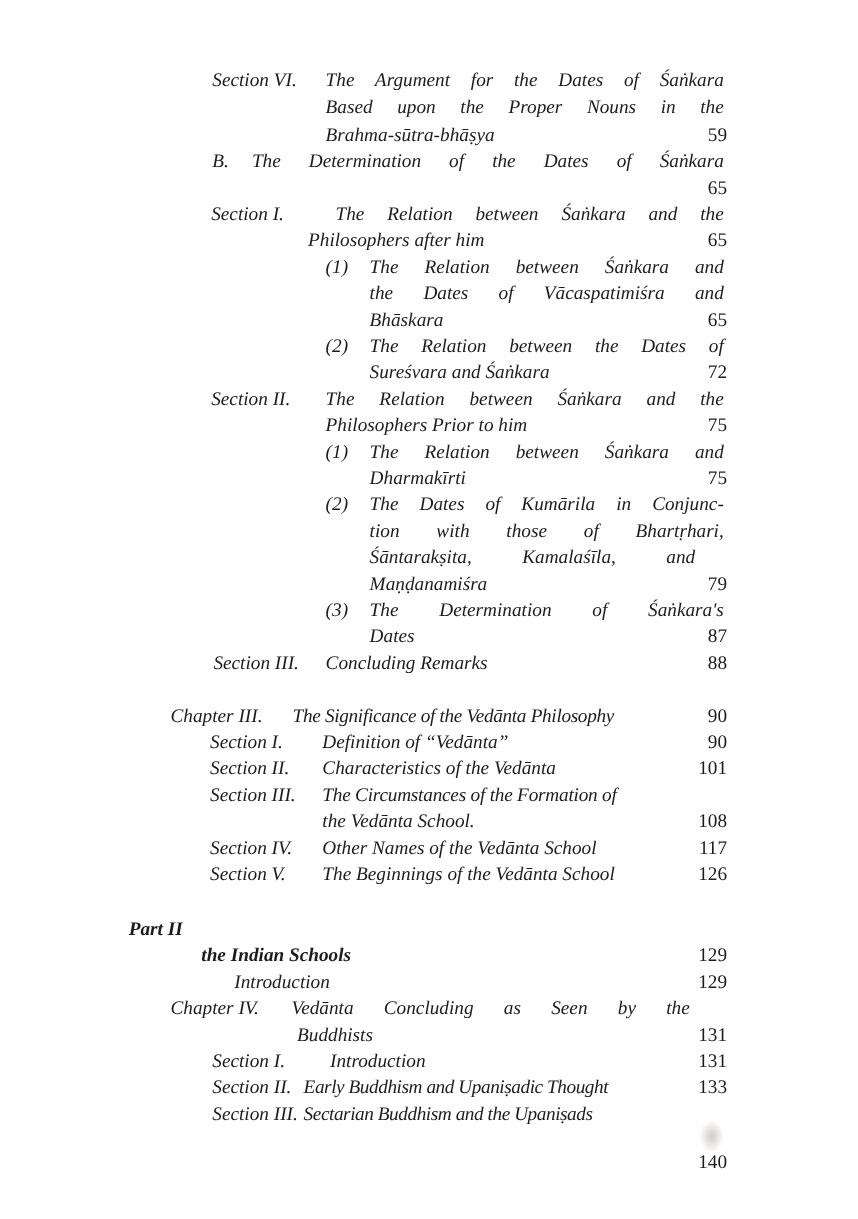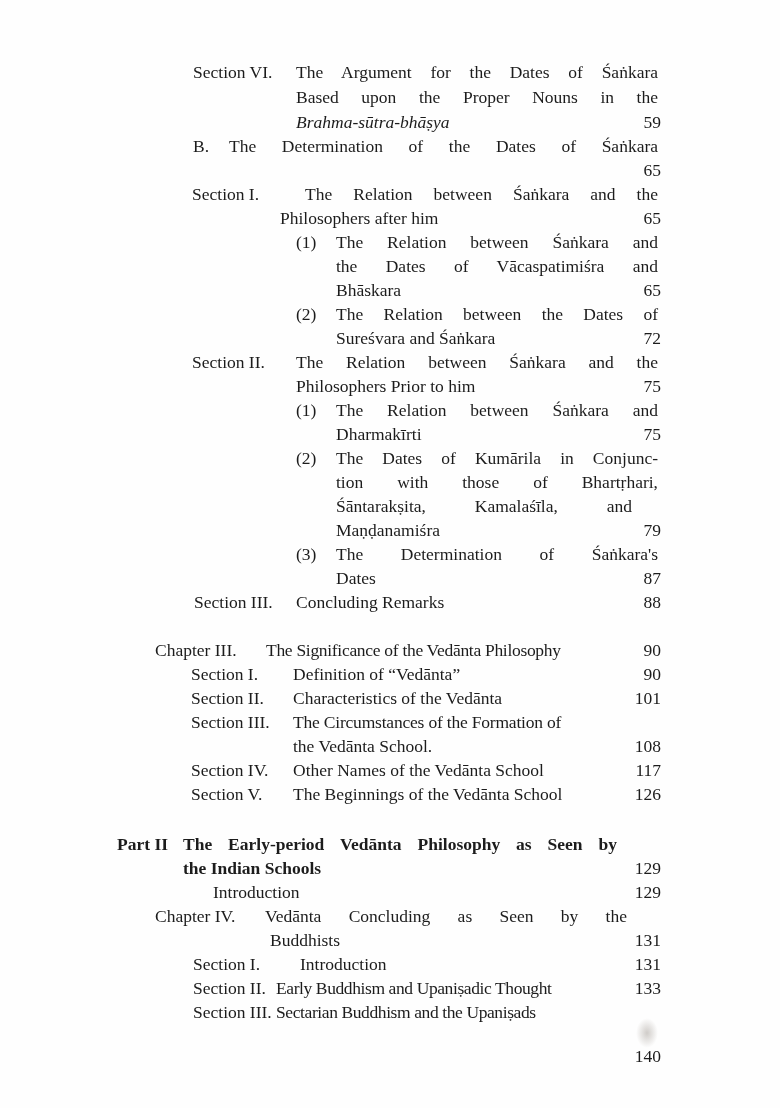--- a/index.html
+++ b/index.html
@@ -10,20 +10,21 @@
     overflow: hidden;
     font-family: "Liberation Serif", "DejaVu Serif", serif;
     color: #1c1c1c;
   }
   .page { position: absolute; left: 0; top: 0; width: 780px; height: 1108px; }
   .ln {
     position: absolute;
     font-size: 17.5px;
     line-height: 24px;
     white-space: nowrap;
+    font-style: italic;
   }
   .just { text-align: justify; text-align-last: justify; white-space: normal; }
   .pg {
     position: absolute;
     font-size: 17.5px;
     line-height: 24px;
     text-align: right;
     width: 60px;
     left: 601px;
   }
@@ -110,21 +111,20 @@
 
   <div class="ln" style="left:191px;top:758px;">Section IV.</div>
   <div class="ln" style="left:293px;top:758px;">Other Names of the Vedānta School</div>
   <div class="pg" style="top:758px;">117</div>
 
   <div class="ln" style="left:191px;top:782px;">Section V.</div>
   <div class="ln" style="left:293px;top:782px;">The Beginnings of the Vedānta School</div>
   <div class="pg" style="top:782px;">126</div>
 
   <div class="ln bold" style="left:117px;top:832px;">Part II</div>
-  <div class="ln bold just" style="left:183px;top:832px;width:434px;">The Early-period Vedānta Philosophy as Seen by</div>
   <div class="ln bold" style="left:183px;top:856px;">the Indian Schools</div>
   <div class="pg" style="top:856px;">129</div>
 
   <div class="ln" style="left:213px;top:880px;">Introduction</div>
   <div class="pg" style="top:880px;">129</div>
 
   <div class="ln" style="left:155px;top:904px;">Chapter IV.</div>
   <div class="ln just" style="left:265px;top:904px;width:362px;">Vedānta Concluding as Seen by the</div>
   <div class="ln" style="left:270px;top:928px;">Buddhists</div>
   <div class="pg" style="top:928px;">131</div>

